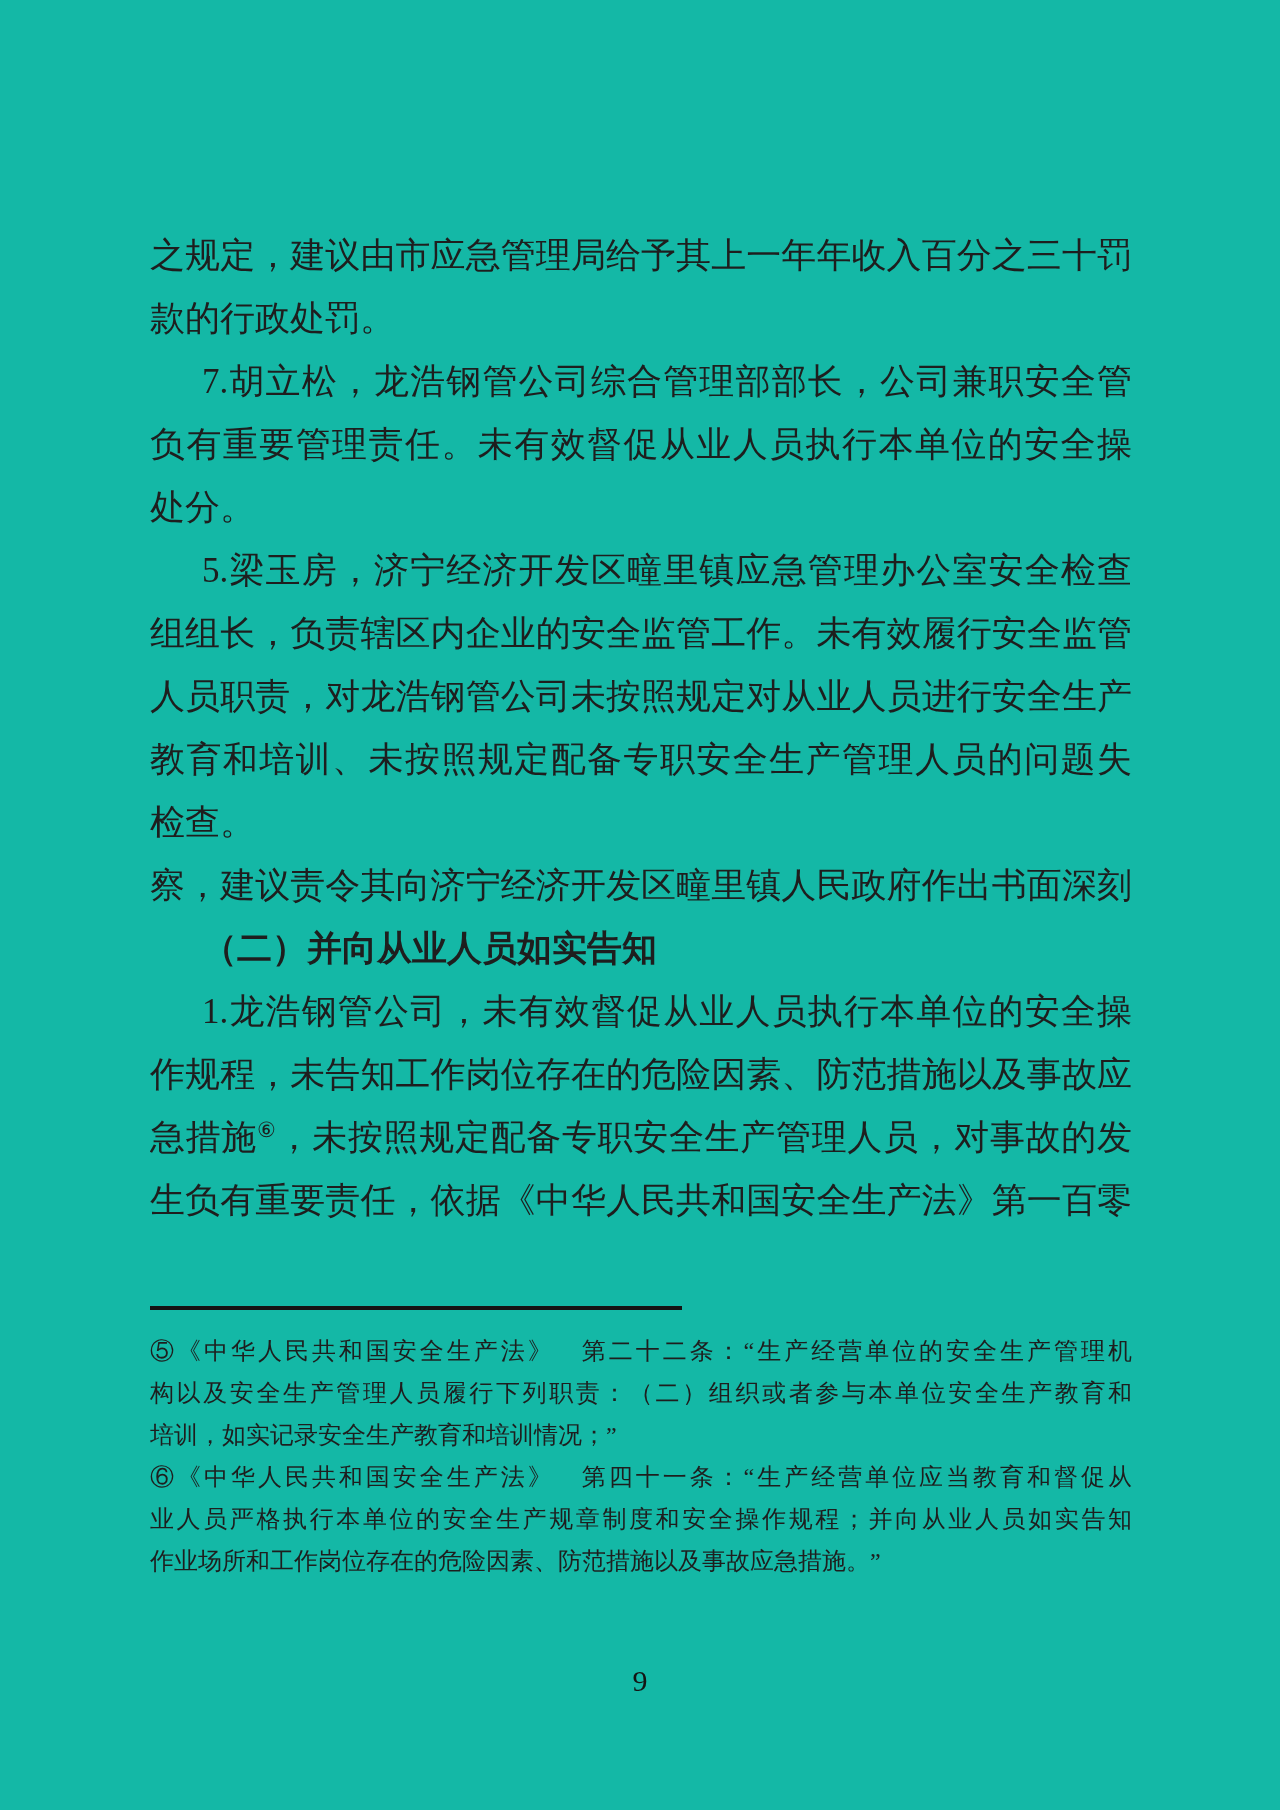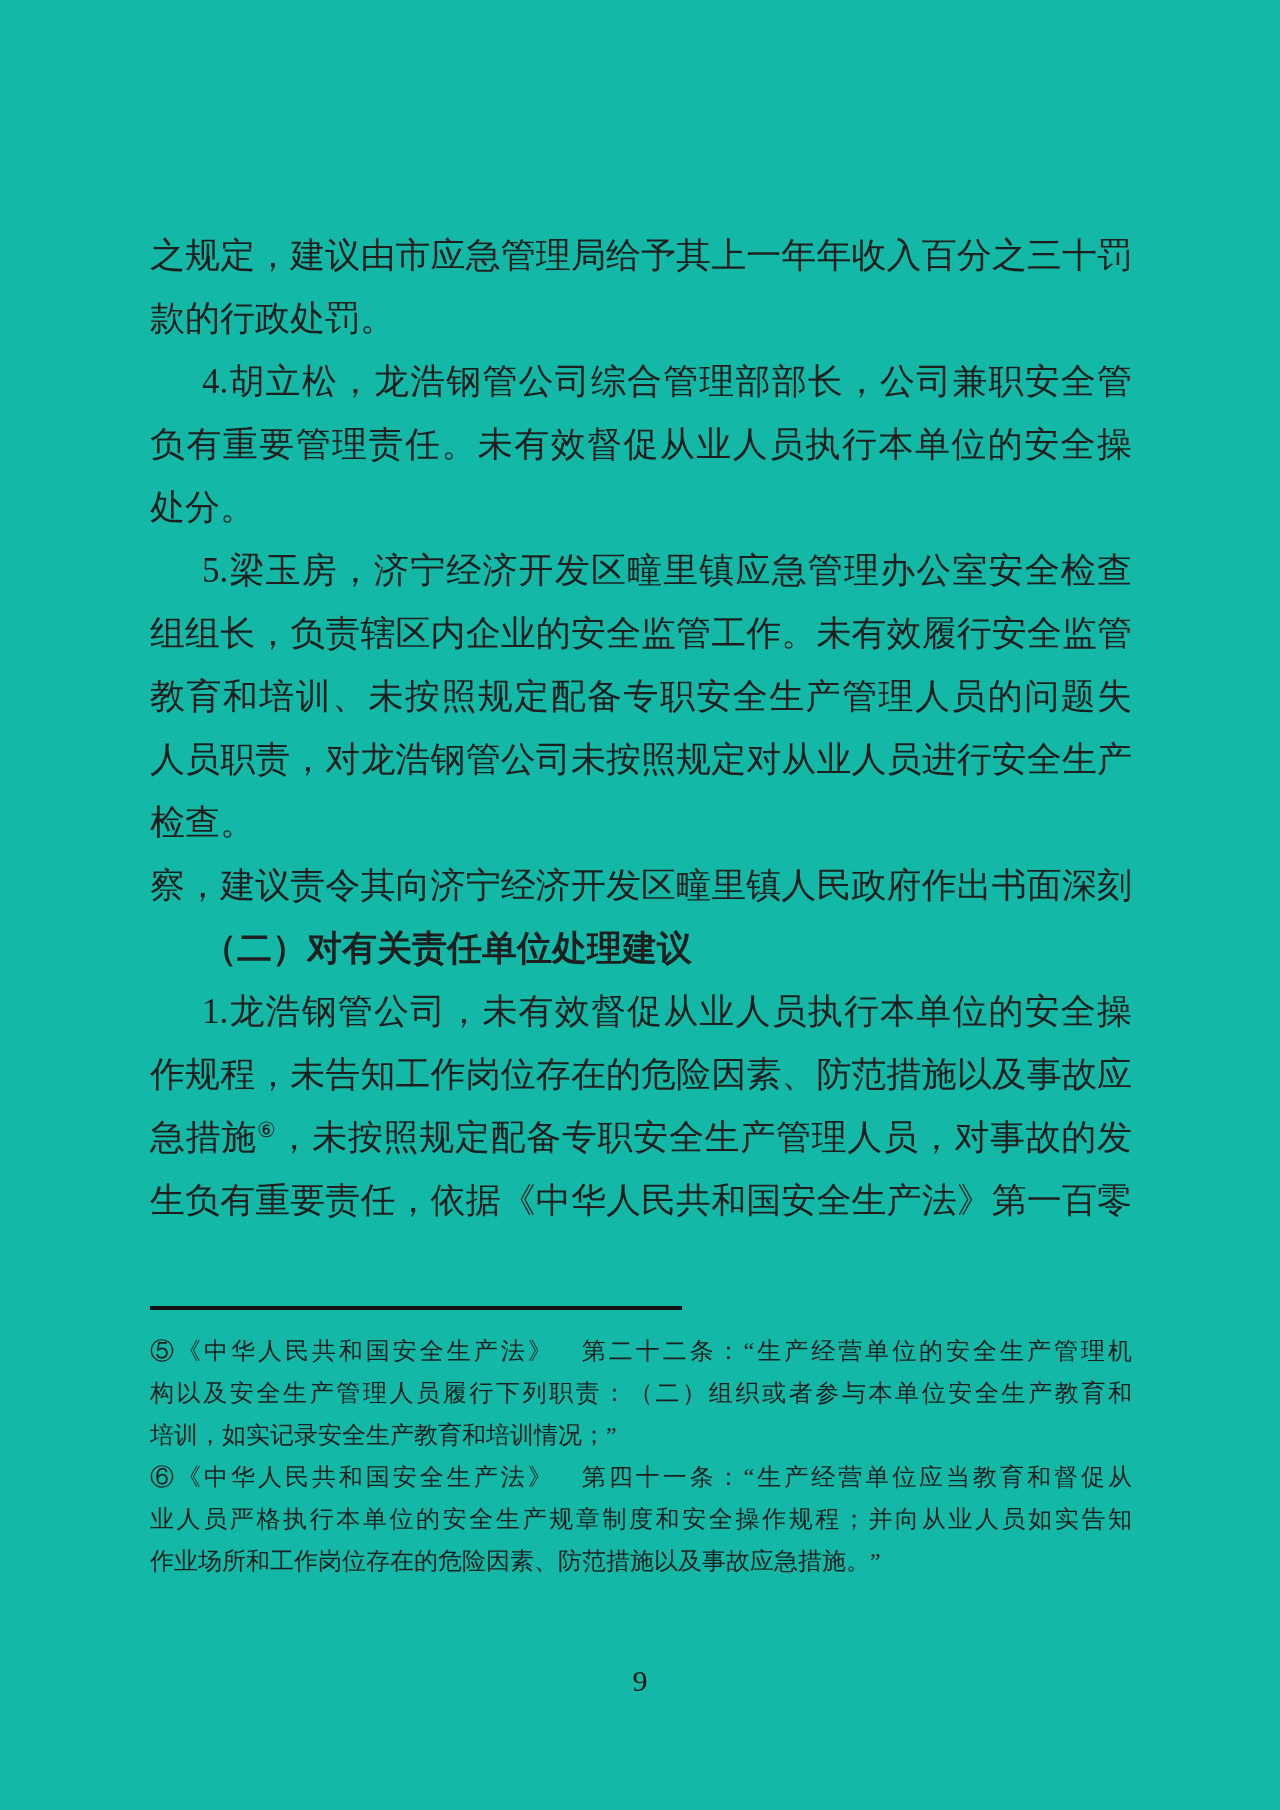--- a/index.html
+++ b/index.html
@@ -58,30 +58,30 @@
   }
 </style>
 </head>
 <body>
 
 <div class="page">
 
   <main class="body-text">
     <div class="bline">之规定，建议由市应急管理局给予其上一年年收入百分之三十罚</div>
     <div class="bline lastline">款的行政处罚。</div>
-    <div class="bline indent">4.胡立松，龙浩钢管公司综合管理部部长，公司兼职安全管</div>
+    <div class="bline indent">7.胡立松，龙浩钢管公司综合管理部部长，公司兼职安全管</div>
     <div class="bline">负有重要管理责任。未有效督促从业人员执行本单位的安全操</div>
     <div class="bline lastline">处分。</div>
     <div class="bline indent">5.梁玉房，济宁经济开发区疃里镇应急管理办公室安全检查</div>
     <div class="bline">组组长，负责辖区内企业的安全监管工作。未有效履行安全监管</div>
+    <div class="bline">人员职责，对龙浩钢管公司未按照规定对从业人员进行安全生产</div>
     <div class="bline">教育和培训、未按照规定配备专职安全生产管理人员的问题失</div>
-    <div class="bline">人员职责，对龙浩钢管公司未按照规定对从业人员进行安全生产</div>
     <div class="bline lastline">检查。</div>
     <div class="bline">察，建议责令其向济宁经济开发区疃里镇人民政府作出书面深刻</div>
-    <div class="bline indent heading">（二）对有关责任单位处理建议</div>
+    <div class="bline indent heading">（二）并向从业人员如实告知</div>
     <div class="bline indent">1.龙浩钢管公司，未有效督促从业人员执行本单位的安全操</div>
     <div class="bline">作规程，未告知工作岗位存在的危险因素、防范措施以及事故应</div>
     <div class="bline"><span>急措施</span><sup class="fnref">⑥</sup><span>，未按照规定配备专职安全生产管理人员，对事故的发</span></div>
     <div class="bline">生负有重要责任，依据《中华人民共和国安全生产法》第一百零</div>
   </main>
 
   <div class="fnsep"></div>
 
   <section class="footnotes">
     <div class="fline">⑤《中华人民共和国安全生产法》　第二十二条：“生产经营单位的安全生产管理机</div>

